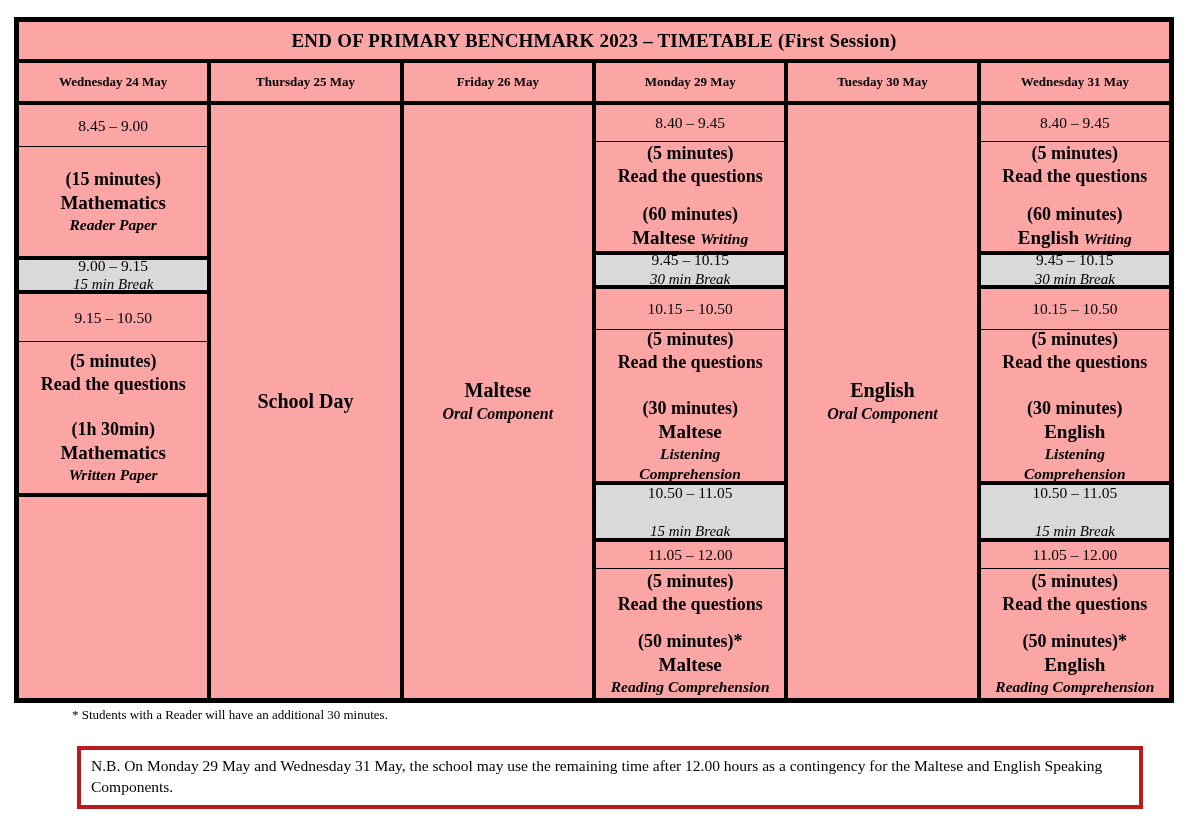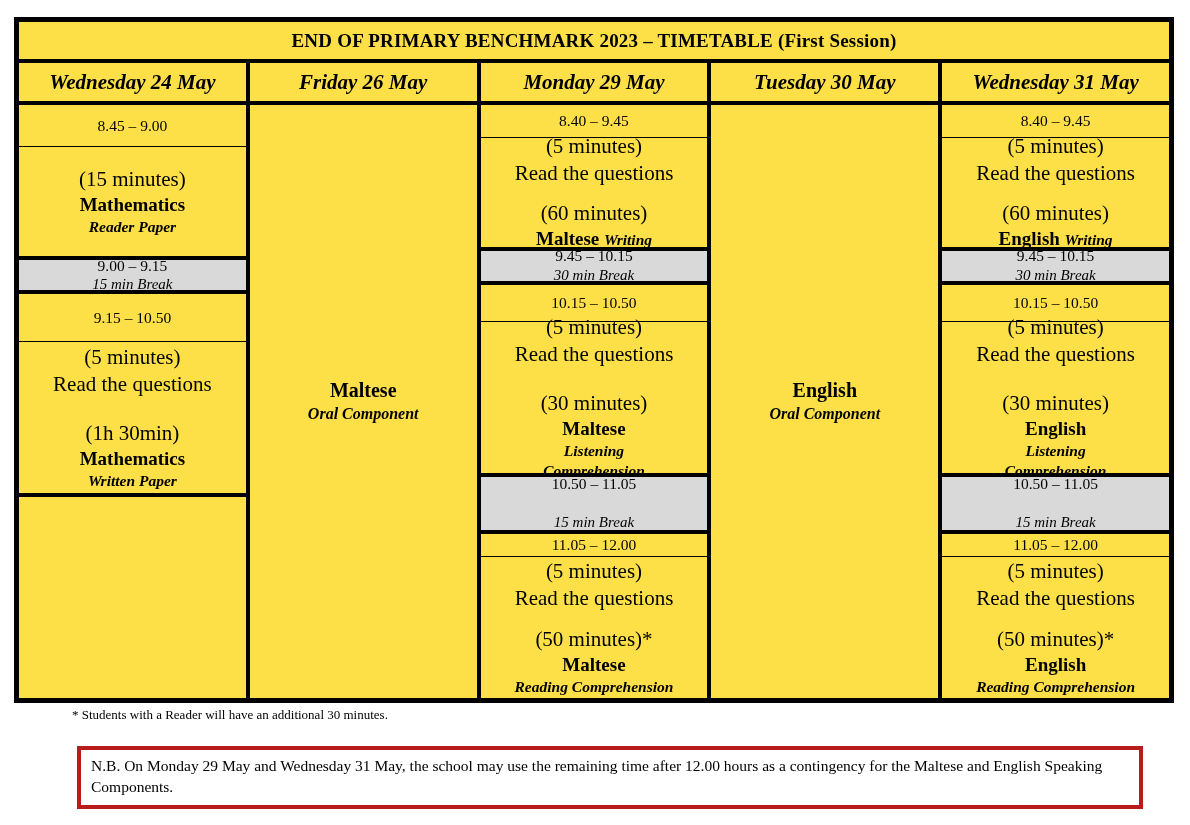--- a/index.html
+++ b/index.html
@@ -1,29 +1,29 @@
 <!DOCTYPE html>
 <html style="--break-bg: #d9d9d9;"><head>
 <meta charset="utf-8">
 <style>
   html,body{margin:0;padding:0;background:#ffffff;}
   body{width:1190px;height:825px;font-family:"Liberation Serif",serif;color:#000;}
   .page{position:relative;width:1190px;height:825px;background:#fff;overflow:hidden;}
 
   .timetable{position:absolute;left:14px;top:17px;width:1160px;height:686px;
-    border:5px solid #000;box-sizing:border-box;display:flex;flex-direction:column;background:#fde047;justify-content:center;}
+    border:5px solid #000;box-sizing:border-box;display:flex;flex-direction:column;background:#fca5a5;justify-content:center;}
 
   .title-row{height:41px;border-bottom:4px solid #000;box-sizing:border-box;
     display:flex;align-items:center;justify-content:center;
     font-weight:bold;font-size:19px;letter-spacing:.2px;}
 
   .header-row{height:42px;border-bottom:4px solid #000;box-sizing:border-box;display:flex;}
   .header-cell{flex:1;border-right:4px solid #000;box-sizing:border-box;min-width:0;
     display:flex;align-items:center;justify-content:center;
-    font-weight:bold;font-style:italic;font-size:21px;}
+    font-weight:bold;font-size:13px;}
   .header-cell:last-child{border-right:none;}
 
   .body-row{flex:1;display:flex;min-height:0;}
   .day-col{flex:1;border-right:4px solid #000;box-sizing:border-box;min-width:0;
     display:flex;flex-direction:column;overflow:hidden;}
   .day-col:last-child{border-right:none;}
 
   .cell{box-sizing:border-box;display:flex;flex-direction:column;
     align-items:center;justify-content:center;text-align:center;padding:1px 3px;}
   .t-break{background:var(--break-bg,#d9d9d9);}
@@ -32,21 +32,21 @@
   .s-subject1{height:113px;border-bottom:4px solid #000;}
   .s-break1{height:34px;border-bottom:4px solid #000;}
   .s-time2{height:48px;border-bottom:1.5px solid #000;}
   .s-subject2{height:155px;border-bottom:4px solid #000;}
   .s-break2{height:57px;border-bottom:4px solid #000;gap:19px;}
   .s-time3{height:30px;border-bottom:1.5px solid #000;}
   .s-subject3,.s-fill,.s-full{flex:1;}
 
   .line{line-height:1.28;}
   .l-time{font-size:15.5px;}
-  .l-b{font-size:21px;font-weight:normal;}
+  .l-b{font-size:18px;font-weight:bold;}
   .l-subj{font-size:19px;font-weight:bold;}
   .l-detail{font-size:15.5px;font-weight:bold;font-style:italic;}
   .l-i{font-size:15px;font-style:italic;}
   .l-full-title{font-size:20px;font-weight:bold;}
   .l-full-sub{font-size:16px;font-weight:bold;font-style:italic;}
   .inline{display:inline;}
   .gap{height:14px;flex:0 0 auto;}
   .gap2{height:22px;flex:0 0 auto;}
   .s-subject2 .l-detail{max-width:150px;}
 
@@ -58,20 +58,21 @@
 <body>
 
 <div class="page">
 
   <div class="timetable">
 
     <div class="title-row">END OF PRIMARY BENCHMARK 2023 – TIMETABLE (First Session)</div>
 
     <div class="header-row">
       <div class="header-cell">Wednesday 24 May</div>
+      <div class="header-cell">Thursday 25 May</div>
       <div class="header-cell">Friday 26 May</div>
       <div class="header-cell">Monday 29 May</div>
       <div class="header-cell">Tuesday 30 May</div>
       <div class="header-cell">Wednesday 31 May</div>
     </div>
 
     <div class="body-row">
       <div class="day-col">
           <div class="cell t-time s-time1">
             <div class="line l-time">8.45 – 9.00</div>
@@ -93,20 +94,25 @@
             <div class="line l-b">Read the questions</div>
             <div class="gap2"></div>
             <div class="line l-b">(1h 30min)</div>
             <div class="line l-subj">Mathematics</div>
             <div class="line l-detail">Written Paper</div>
           </div>
           <div class="cell t-empty s-fill"></div>
         </div>
       <div class="day-col">
           <div class="cell t-full s-full">
+            <div class="line l-full-title">School Day</div>
+          </div>
+        </div>
+      <div class="day-col">
+          <div class="cell t-full s-full">
             <div class="line l-full-title">Maltese</div>
             <div class="line l-full-sub">Oral Component</div>
           </div>
         </div>
       <div class="day-col">
           <div class="cell t-time s-time1">
             <div class="line l-time">8.40 – 9.45</div>
           </div>
           <div class="cell t-subject s-subject1">
             <div class="line l-b">(5 minutes)</div>

